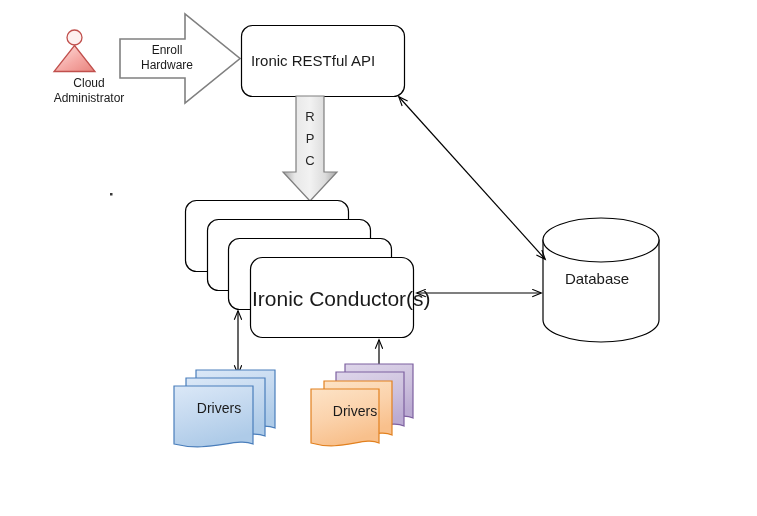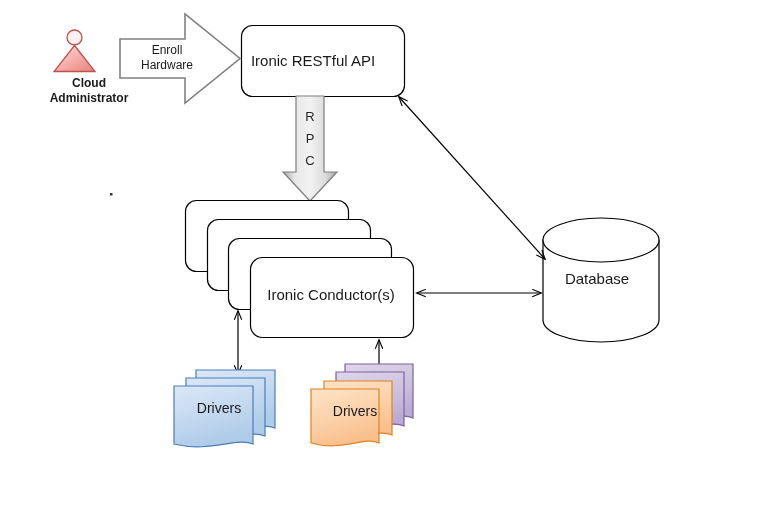--- a/index.html
+++ b/index.html
@@ -31,34 +31,34 @@
     white-space: pre;
     text-align: center;
     line-height: 1.25;
   }
   .lbl-api {
     left: 243px; top: 52px; width: 140px;
     font-size: 15px;
   }
   .lbl-conductor {
     left: 252px; top: 286px; width: 158px;
-    font-size: 15px;
+    font-size: 21px;
   }
   .lbl-database {
     left: 545px; top: 270px; width: 104px;
     font-size: 15px;
   }
   .lbl-enroll {
     left: 117px; top: 43px; width: 100px;
     font-size: 12px;
   }
   .lbl-actor {
     left: 25px; top: 76px; width: 128px;
     font-size: 12px;
-    font-weight: bold;
+    font-weight: normal;
   }
   .lbl-drivers-blue {
     left: 177px; top: 400px; width: 84px;
     font-size: 14px;
   }
   .lbl-drivers-orange {
     left: 313px; top: 403px; width: 84px;
     font-size: 14px;
   }
   .lbl-rpc {

